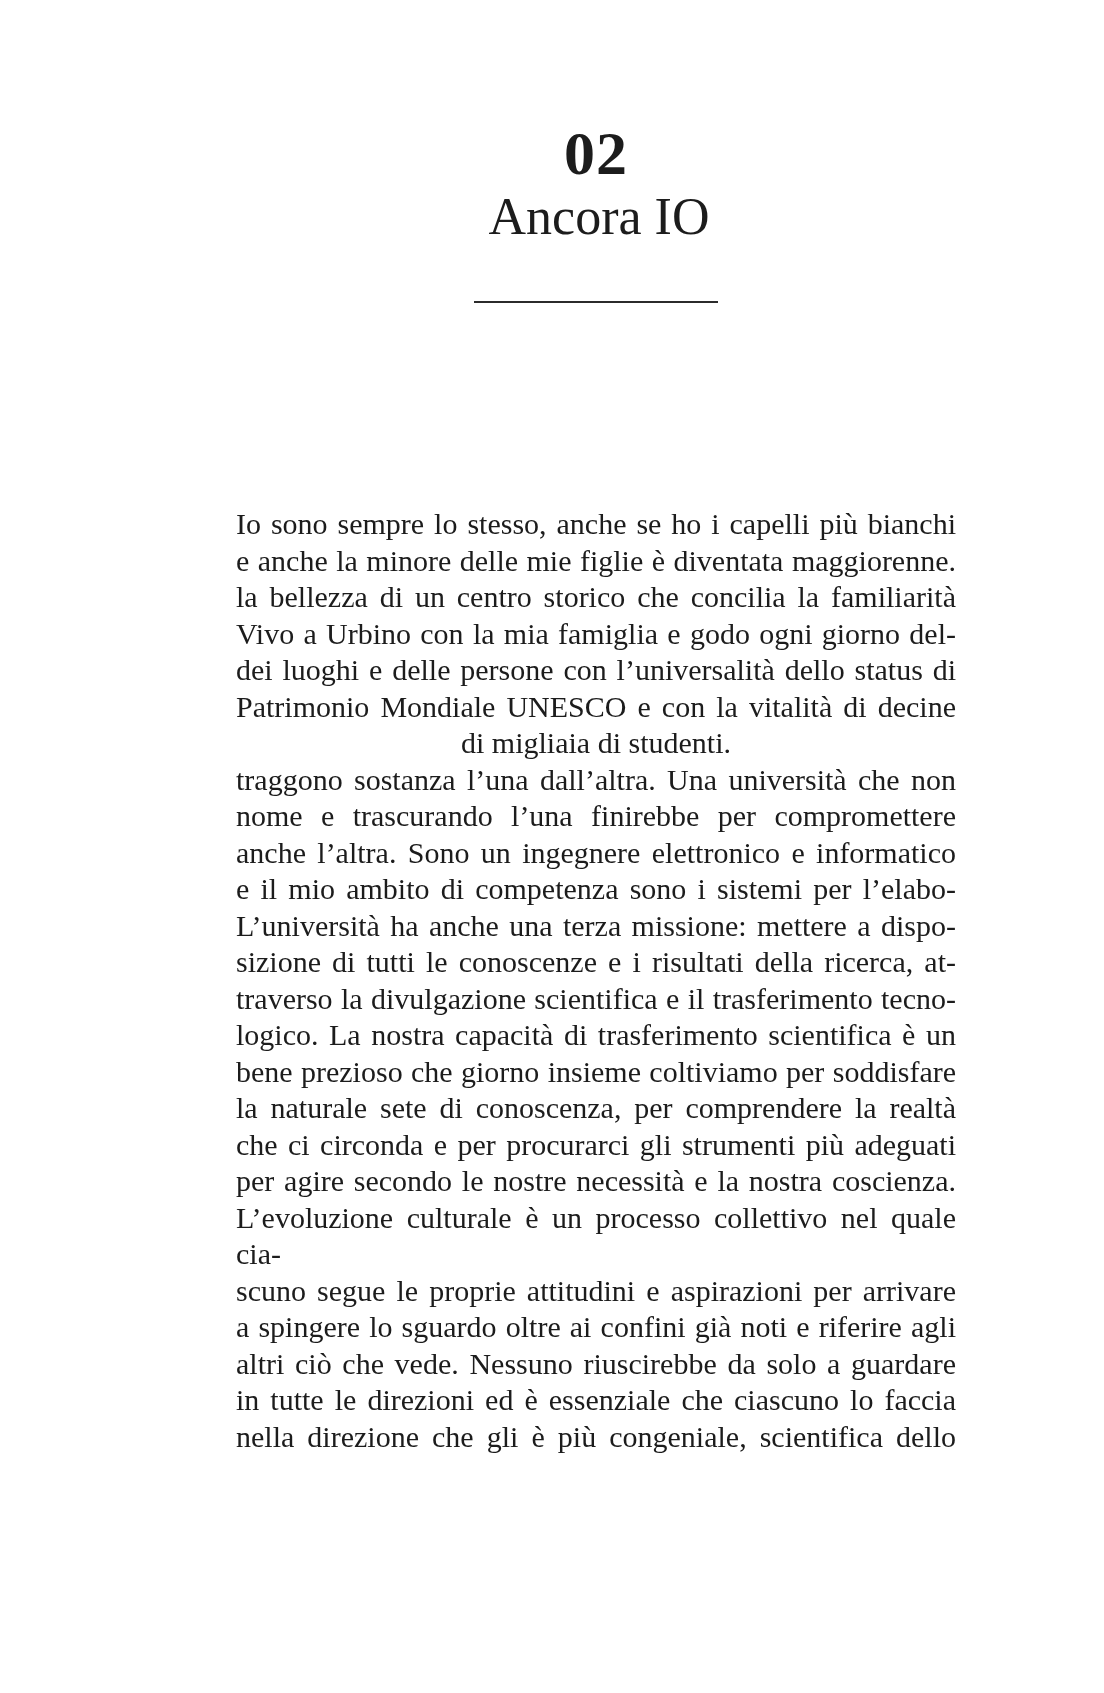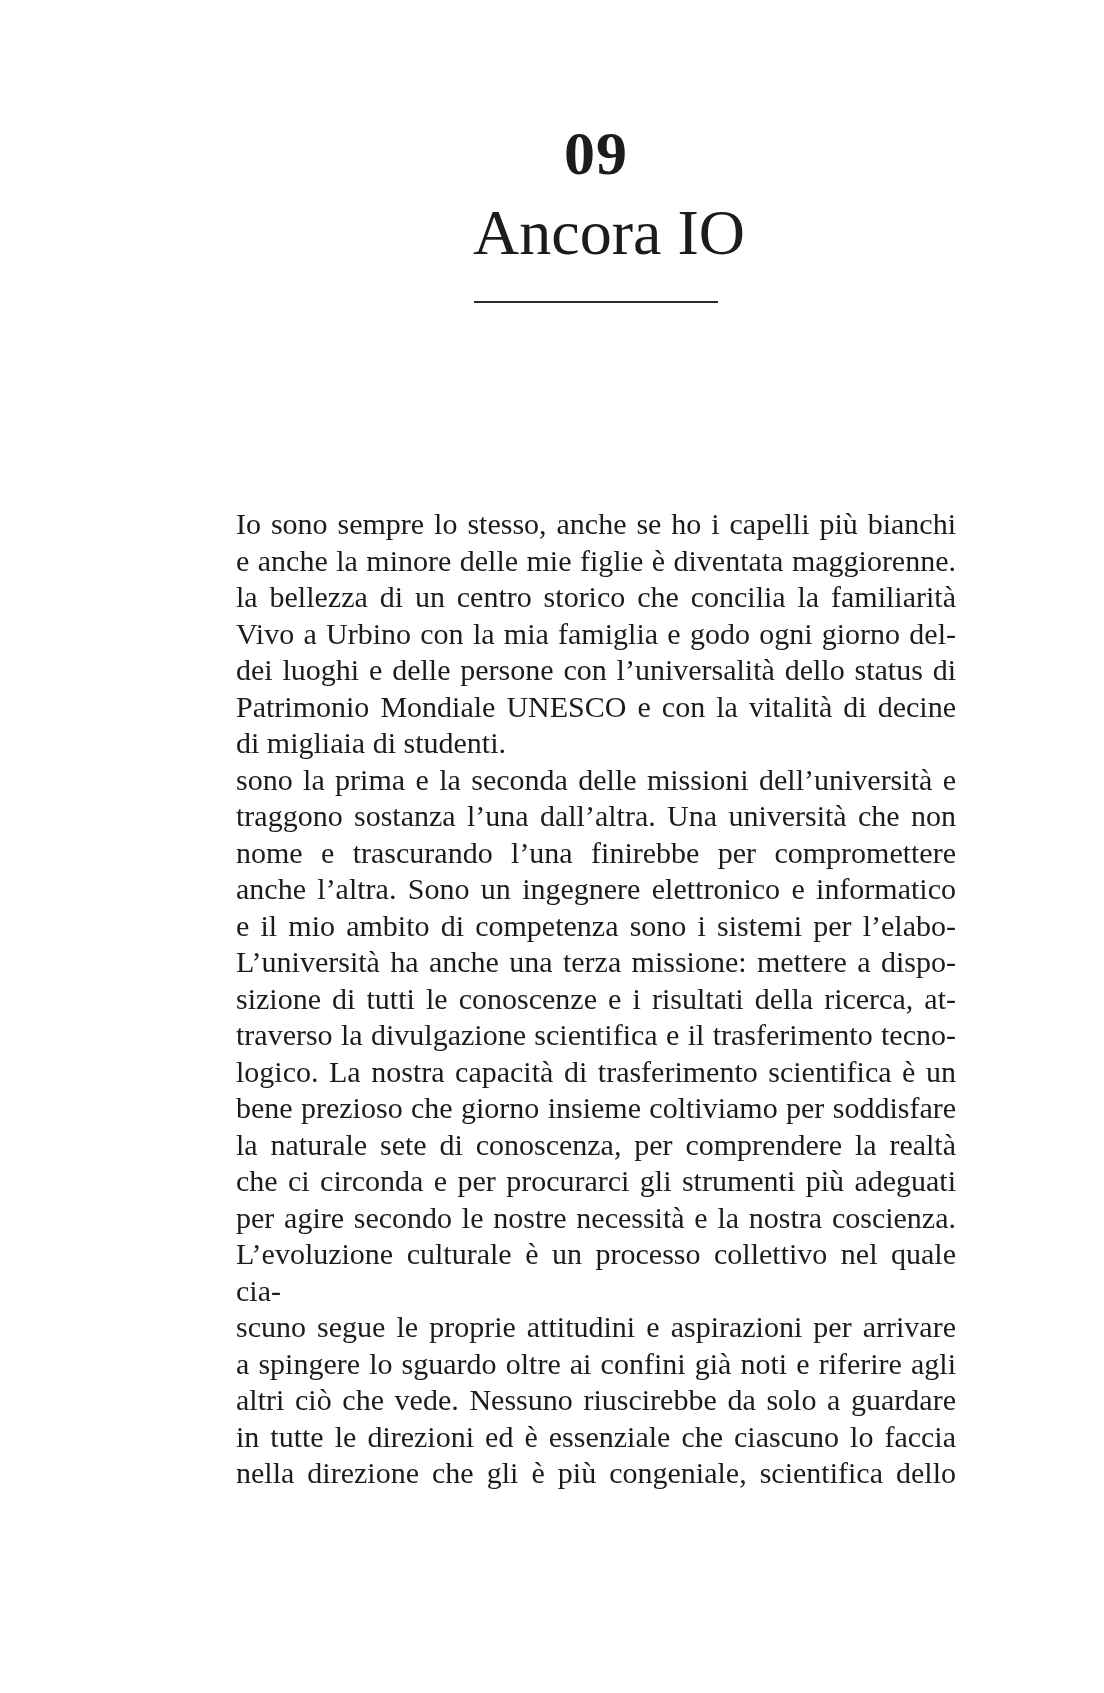--- a/index.html
+++ b/index.html
@@ -33,22 +33,22 @@
     font-size: 62px;
     font-weight: 700;
     line-height: 1;
     letter-spacing: 1px;
   }
   .chapter-title {
     position: absolute;
     top: 188px;
     left: 0;
     width: 100%;
-    margin: 13px;
-    font-size: 64px;
+    margin: 3px;
+    font-size: 52px;
     font-weight: 400;
     line-height: 1;
   }
   .divider {
     position: absolute;
     top: 301px;
     left: 50%;
     transform: translateX(-50%);
     width: 244px;
     height: 0;
@@ -57,46 +57,45 @@
   .body-text {
     position: absolute;
     left: 236px;
     top: 506px;
     width: 720px;
     font-size: 30px;
     line-height: 36.5px;
     font-weight: 400;
   }
   .line {
-    text-align: left;
+    text-align: center;
     white-space: normal;
   }
   .line.just {
     text-align: justify;
     text-align-last: justify;
   }
 </style>
 </head>
 <body>
 
 <div class="page" style="--text: #1c1c1c; --bg: #ffffff; --divider: #2b2b2b;">
   <header class="chapter-header">
-    <div class="chapter-number">09</div>
+    <div class="chapter-number">02</div>
     <h1 class="chapter-title">Ancora IO</h1>
     <div class="divider"></div>
   </header>
   <main class="body-text">
       <div class="line just">Io sono sempre lo stesso, anche se ho i capelli più bianchi</div>
       <div class="line just">e anche la minore delle mie figlie è diventata maggiorenne.</div>
       <div class="line just">la bellezza di un centro storico che concilia la familiarità</div>
       <div class="line just">Vivo a Urbino con la mia famiglia e godo ogni giorno del-</div>
       <div class="line just">dei luoghi e delle persone con l’universalità dello status di</div>
       <div class="line just">Patrimonio Mondiale UNESCO e con la vitalità di decine</div>
       <div class="line">di migliaia di studenti.</div>
-      <div class="line just">sono la prima e la seconda delle missioni dell’università e</div>
       <div class="line just">traggono sostanza l’una dall’altra. Una università che non</div>
       <div class="line just">nome e trascurando l’una finirebbe per compromettere</div>
       <div class="line just">anche l’altra. Sono un ingegnere elettronico e informatico</div>
       <div class="line just">e il mio ambito di competenza sono i sistemi per l’elabo-</div>
       <div class="line just">L’università ha anche una terza missione: mettere a dispo-</div>
       <div class="line just">sizione di tutti le conoscenze e i risultati della ricerca, at-</div>
       <div class="line just">traverso la divulgazione scientifica e il trasferimento tecno-</div>
       <div class="line just">logico. La nostra capacità di trasferimento scientifica è un</div>
       <div class="line just">bene prezioso che giorno insieme coltiviamo per soddisfare</div>
       <div class="line just">la naturale sete di conoscenza, per comprendere la realtà</div>

